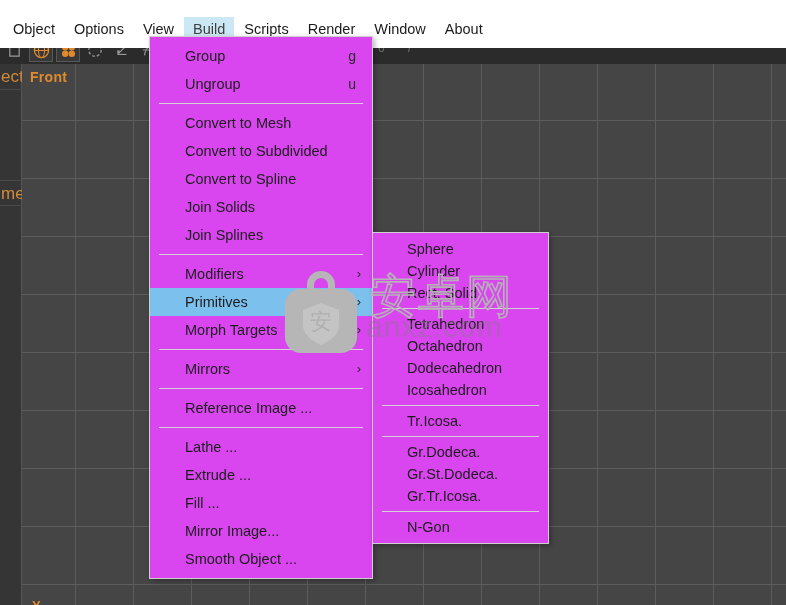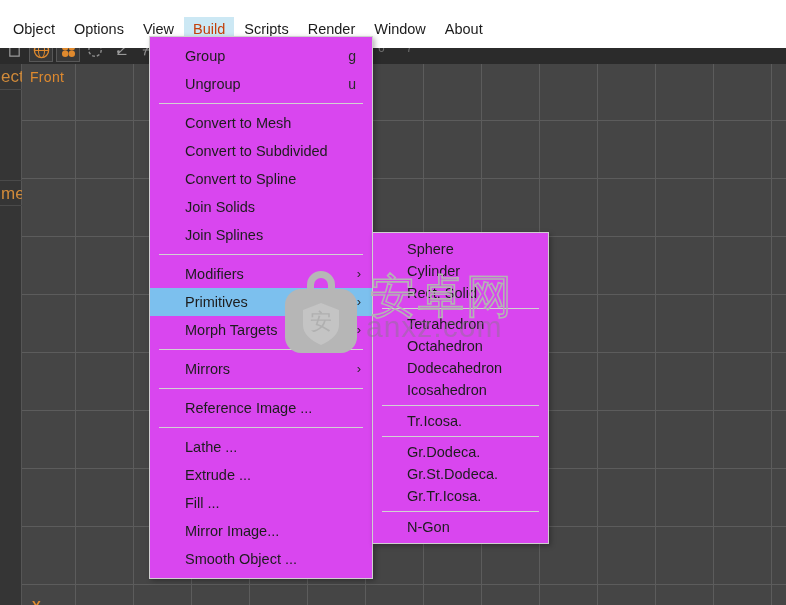--- a/index.html
+++ b/index.html
@@ -31,21 +31,21 @@
     font-size: 14.5px;
     color: #1b1b1b;
     padding: 5px 9px 6px 9px;
     margin-right: 1px;
     line-height: 1;
     white-space: nowrap;
     cursor: default;
   }
   .menubar-item.active {
     background: #cce8f4;
-    color: #c2410c;
+    color: #404040;
   }
 
   
   #appbody {
     position: absolute;
     left: 0; top: 36px;
     width: 786px; height: 569px;
     background: #3f3f3f;
     overflow: hidden;
   }
@@ -125,21 +125,21 @@
     background-image:
       linear-gradient(to right, #5c5c5c 1px, transparent 1px),
       linear-gradient(to bottom, #5c5c5c 1px, transparent 1px);
     background-size: 58px 58px;
     background-position: -5px -2px;
   }
   #viewport-label {
     position: absolute;
     left: 8px; top: 5px;
     font-size: 14px;
-    font-weight: normal;
+    font-weight: bold;
     color: #e08a2e;
     letter-spacing: .3px;
   }
   #axis-y-label {
     position: absolute;
     left: 10px; top: 534px;
     font-size: 13px;
     font-weight: bold;
     color: #e08a2e;
   }

